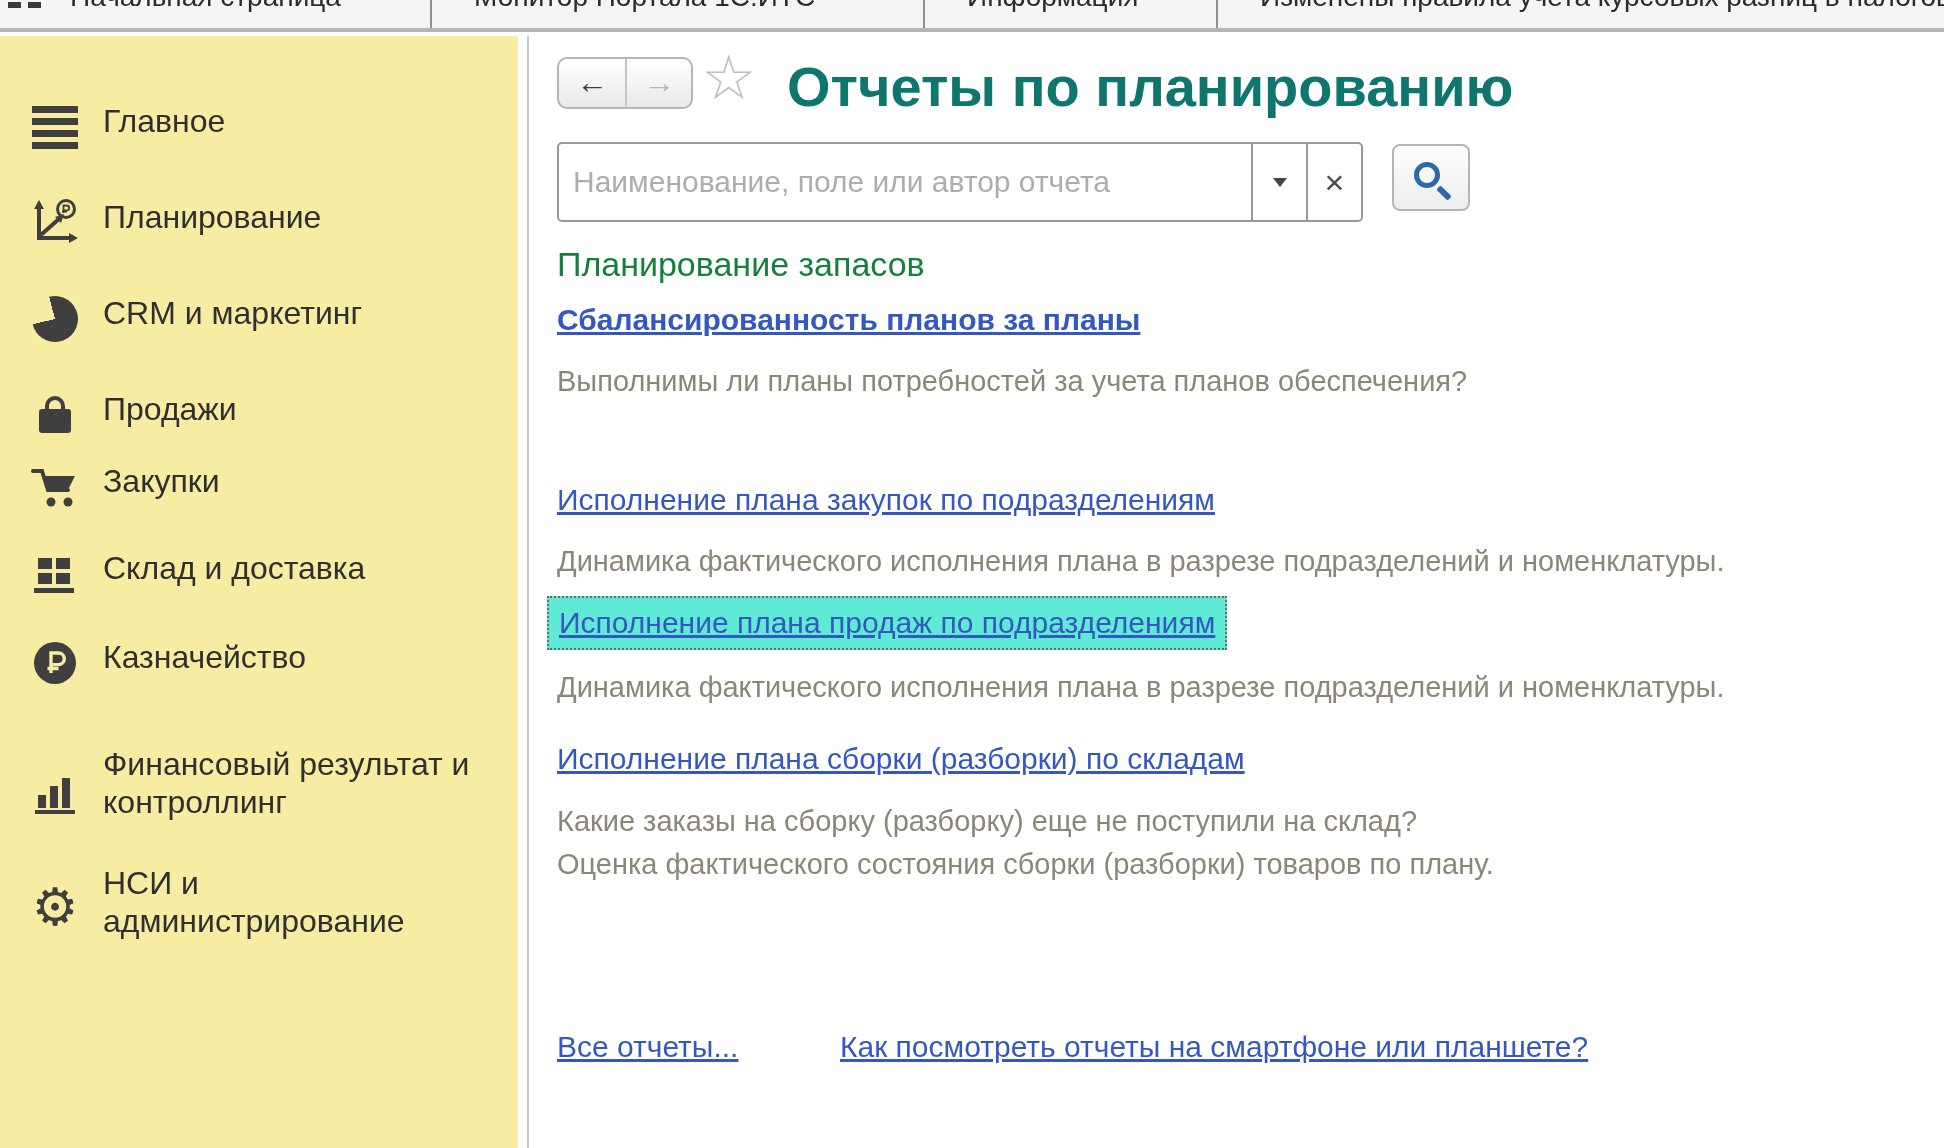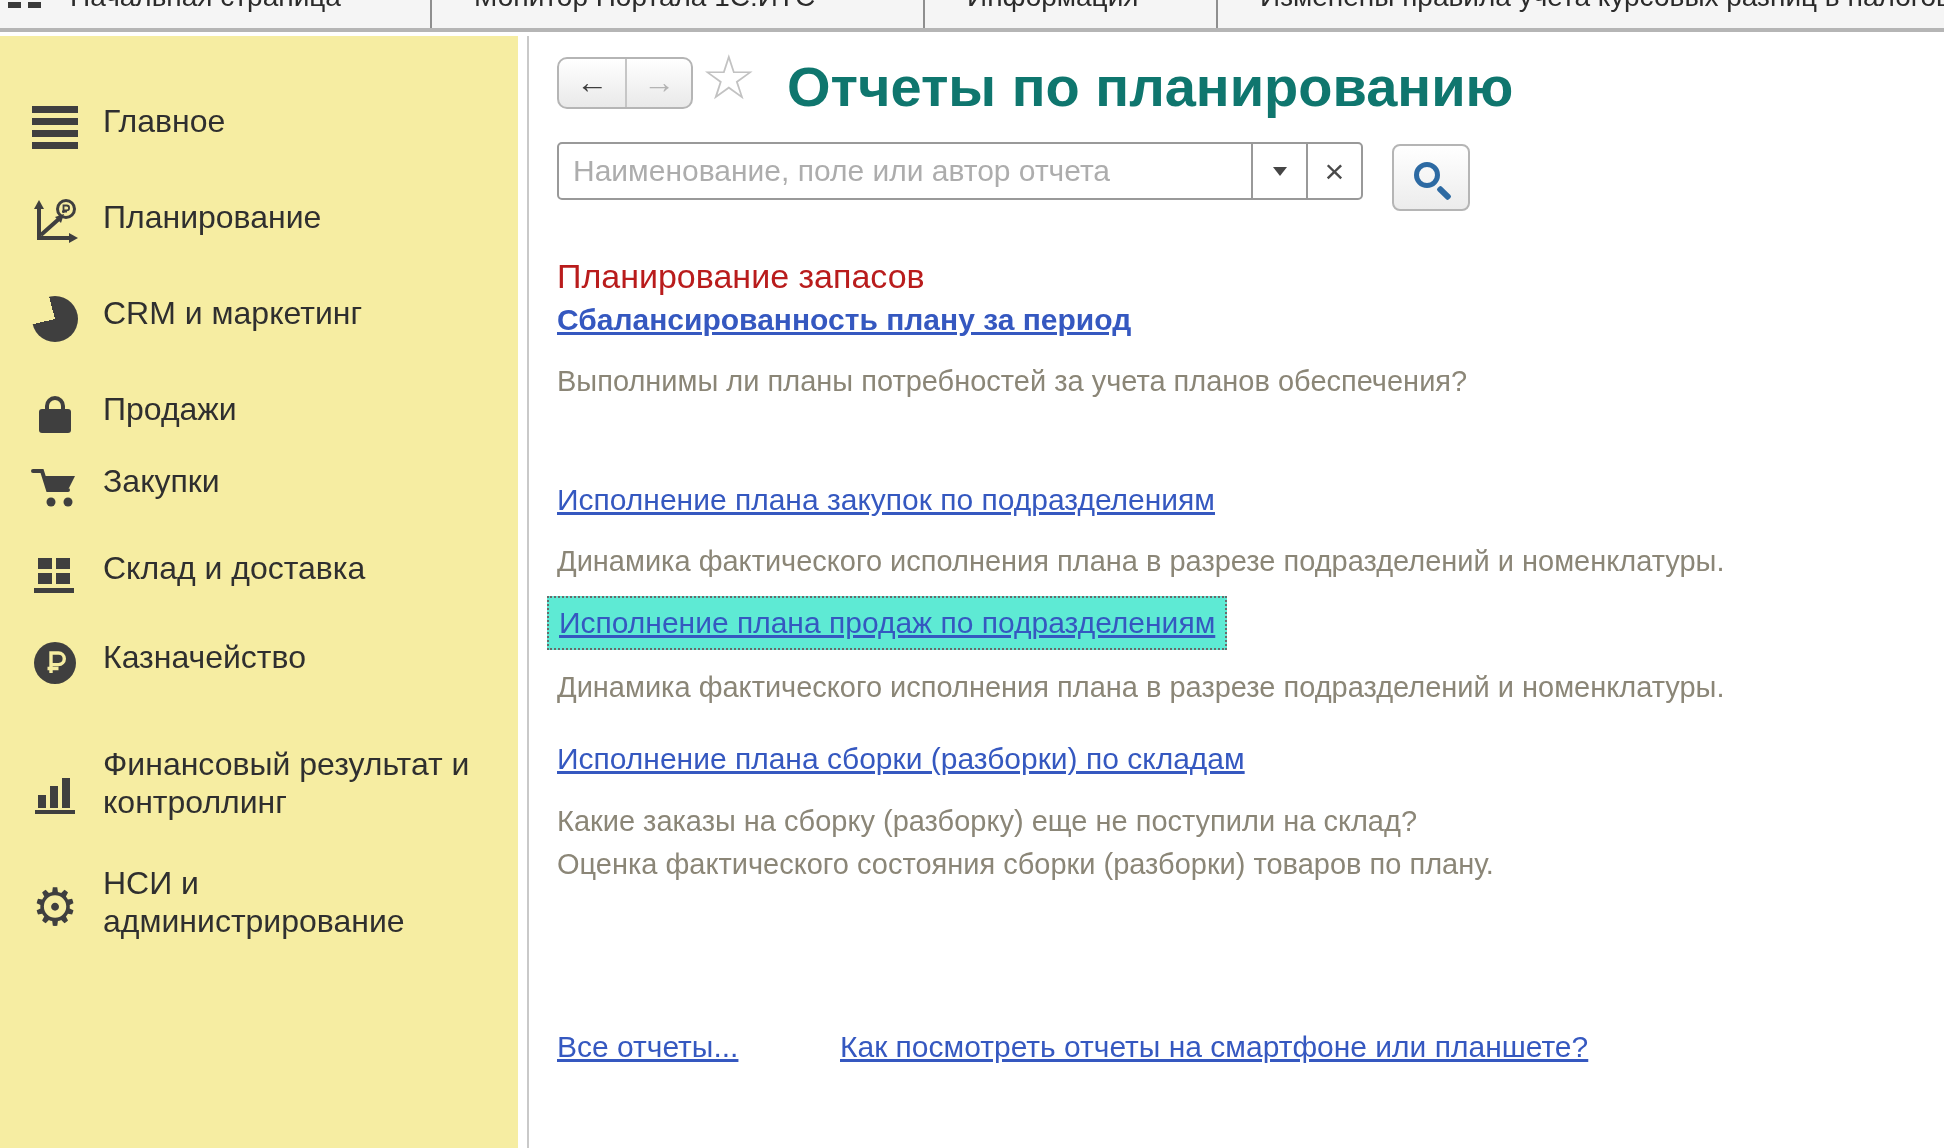--- a/index.html
+++ b/index.html
@@ -46,39 +46,39 @@
     background:linear-gradient(#ffffff,#e9e9e9);
   }
   .navbtn { width:66px; height:48px; font-size:32px; line-height:46px; text-align:center; cursor:pointer; }
   .navbtn.back { color:#3f3f3f; }
   .navbtn.fwd { color:#b4b4b4; border-left:2px solid #c6c6c6; }
   .star { position:absolute; left:172px; top:10px; font-size:62px; line-height:64px; color:#c2c2c2; cursor:pointer;
           font-family:"DejaVu Sans", sans-serif; }
   .page-title { position:absolute; left:258px; top:18px; font-size:56px; font-weight:bold; color:#0f766e; white-space:nowrap; }
   
   .search-box {
-    position:absolute; left:28px; top:106px; width:806px; height:58px;
+    position:absolute; left:28px; top:106px; width:806px; height:80px;
     border:2px solid #999; border-radius:5px; background:#fff; display:flex; align-items:stretch;
   }
   .search-input { flex:1; border:none; outline:none; padding:0 14px; font-size:30px;
     font-family:"Liberation Sans", sans-serif; color:#333; background:transparent; }
   .search-input::placeholder { color:#adadad; }
   .combo-cell { width:55px; border-left:2px solid #999; display:flex; align-items:center; justify-content:center; cursor:pointer; }
   .caret-down { width:0; height:0; border-left:7px solid rgba(0,0,0,0); border-right:7px solid rgba(0,0,0,0); border-top:9px solid #454545; }
   .clear-x { font-size:34px; color:#4a4a4a; line-height:34px; }
   .search-btn {
     position:absolute; left:863px; top:108px; width:78px; height:67px;
     border:2px solid #b5b5b5; border-radius:8px; background:linear-gradient(#ffffff,#ececec);
     display:flex; align-items:center; justify-content:center; cursor:pointer;
   }
   .magnifier { position:relative; width:26px; height:26px; border:5px solid #2d6aa3; border-radius:50%; margin:-6px 0 0 -8px; }
   .magnifier::after { content:""; position:absolute; width:6px; height:16px; background:#2d6aa3;
     left:22px; top:18px; transform:rotate(-45deg); border-radius:2px; }
   
-  .section-heading { position:absolute; left:28px; top:209px; font-size:34px; color:#b91c1c; white-space:nowrap;margin-top:12px; }
+  .section-heading { position:absolute; left:28px; top:209px; font-size:34px; color:#15803d; white-space:nowrap; }
   .rlink { font-size:30px; color:#3558c0; text-decoration:underline; white-space:nowrap; cursor:pointer; display:inline-block; }
   .rlink.bold { font-weight:bold; }
   .rdesc { position:absolute; left:28px; font-size:29px; line-height:43px; color:#8b8677; white-space:nowrap; }
   .pos-r1 { position:absolute; left:28px; top:267px; }
   .pos-d1 { top:324px; }
   .pos-r2 { position:absolute; left:28px; top:447px; }
   .pos-d2 { top:504px; }
   .focus-box { position:absolute; left:18px; top:560px; border:2px dotted #6a6a6a; padding:8px 10px; background:#5eead4; }
   .pos-d3 { top:630px; }
   .pos-r4 { position:absolute; left:28px; top:706px; }
@@ -227,21 +227,21 @@
       <div class="combo-cell">
         <span class="clear-x">×</span>
       </div>
     </div>
     <div class="search-btn">
       <span class="magnifier"></span>
     </div>
 
     <div class="section-heading">Планирование запасов</div>
 
-    <a class="rlink bold pos-r1">Сбалансированность плану за период</a>
+    <a class="rlink bold pos-r1">Сбалансированность планов за планы</a>
     <div class="rdesc pos-d1">
       <div>Выполнимы ли планы потребностей за учета планов обеспечения?</div>
     </div>
 
     <a class="rlink pos-r2">Исполнение плана закупок по подразделениям</a>
     <div class="rdesc pos-d2">
       <div>Динамика фактического исполнения плана в разрезе подразделений и номенклатуры.</div>
     </div>
 
     <div class="focus-box">

